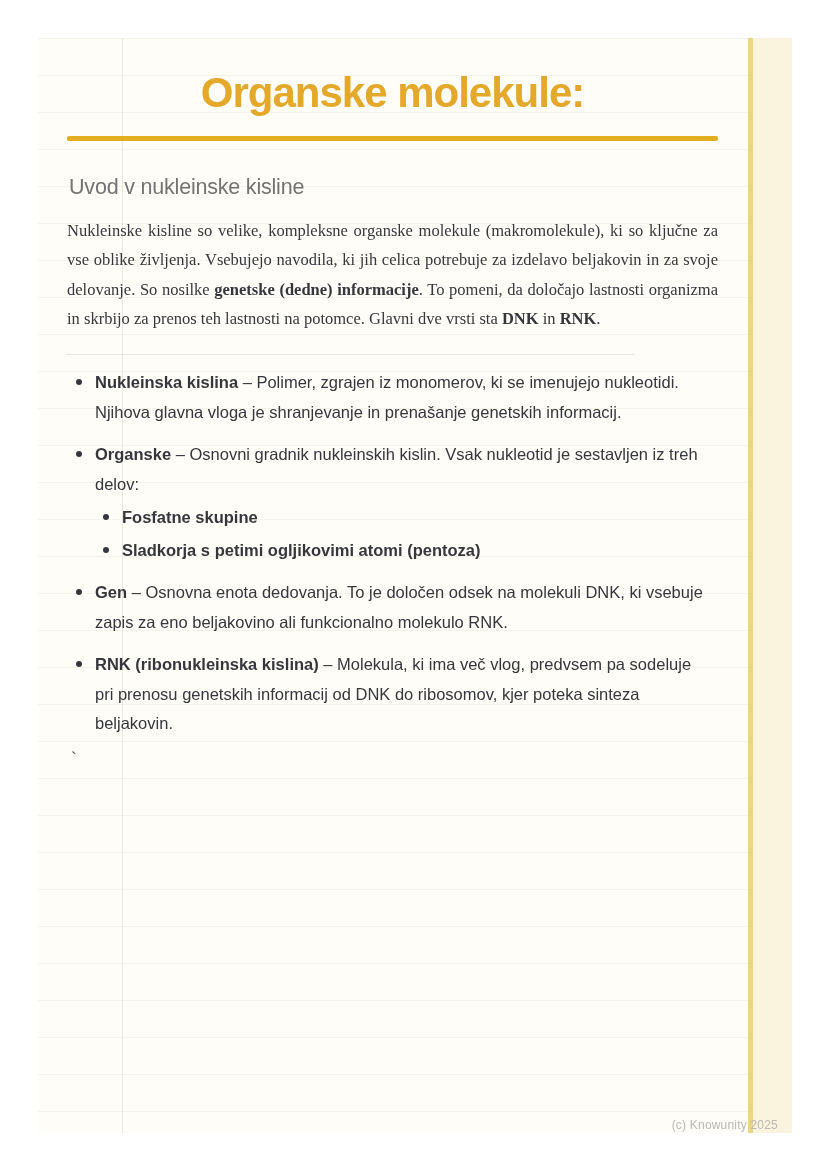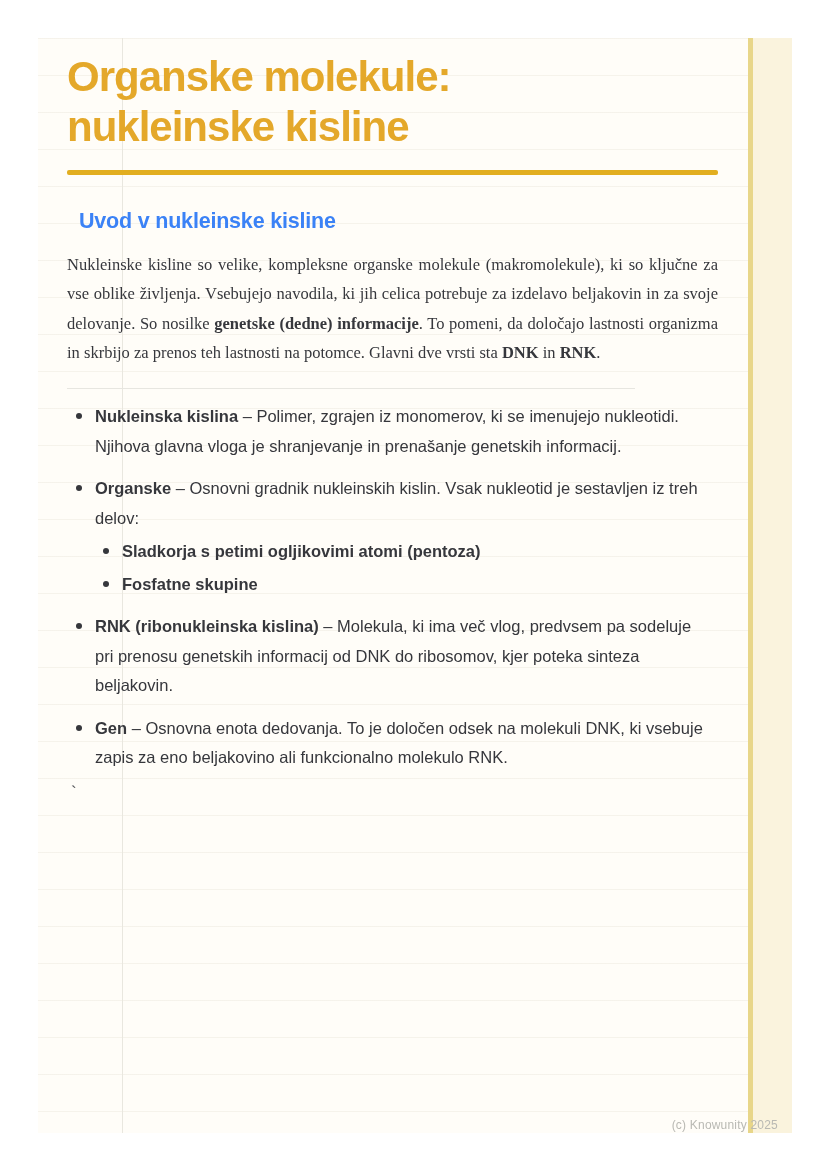--- a/index.html
+++ b/index.html
@@ -31,31 +31,31 @@
     background:#e8d689;
   }
   .cream-col{
     position:absolute;top:0;bottom:0;right:0;width:39px;
     background:#faf3dd;
   }
   .content{
     position:absolute;left:29px;top:0;width:651px;
   }
   h1{
-    margin:14px 0 0 0;
+    margin:30px 0 0 0;
     font-size:42px;line-height:50px;font-weight:800;
-    letter-spacing:-1px;color:#e4a82a;
+    letter-spacing:-1px;color:#e4a82a;text-align:center;
   }
   .rule{
     margin-top:18px;height:5px;width:651px;
     background:#e2ae20;border-radius:2px;
   }
   h2{
-    font-size:21.5px;line-height:25px;font-weight:700;
-    letter-spacing:-0.2px;color:#3b82f6;margin:12px;
+    font-size:21.5px;line-height:25px;font-weight:400;
+    letter-spacing:-0.2px;color:#737373;margin:2px;
   }
   .h2-intro{margin-top:34px;}
   .h2-terms{margin-top:25px;}
   .para{
     margin:16px 0 0 0;
     font-size:16.5px;line-height:29.3px;color:#36373c;
     text-align:justify;
     font-family:Liberation Serif, serif;
   }
   .b{font-weight:700;}
@@ -97,51 +97,51 @@
 </head>
 <body>
 
 <div class="paper">
   <div class="ruling"></div>
   <div class="margin-line"></div>
   <div class="stripe"></div>
   <div class="cream-col"></div>
 
   <div class="content">
-    <h1><span>Organske molekule:</span><br><span>nukleinske kisline</span></h1>
+    <h1><span>Organske molekule:</span><br></h1>
 
     <div class="rule"></div>
 
     <h2 class="h2-intro">Uvod v nukleinske kisline</h2>
 
     <p class="para"><span>Nukleinske kisline so velike, kompleksne organske molekule (makromolekule), ki so ključne za vse oblike življenja. Vsebujejo navodila, ki jih celica potrebuje za izdelavo beljakovin in za svoje delovanje. So nosilke </span><span class="b">genetske (dedne) informacije</span><span>. To pomeni, da določajo lastnosti organizma in skrbijo za prenos teh lastnosti na potomce. Glavni dve vrsti sta </span><span class="b">DNK</span><span> in </span><span class="b">RNK</span><span>.</span></p>
 
     <hr class="divider">
 
 
     <ul class="terms">
         <li>
           <div class="li-text"><span class="b">Nukleinska kislina</span><span> – Polimer, zgrajen iz monomerov, ki se imenujejo nukleotidi. Njihova glavna vloga je shranjevanje in prenašanje genetskih informacij.</span></div>
         </li>
         <li>
           <div class="li-text"><span class="b">Organske</span><span> – Osnovni gradnik nukleinskih kislin. Vsak nukleotid je sestavljen iz treh delov:</span></div>
           <ul class="sub">
             <li>
-              <div class="li-text"><span class="b">Sladkorja s petimi ogljikovimi atomi (pentoza)</span></div>
+              <div class="li-text"><span class="b">Fosfatne skupine</span></div>
             </li>
             <li>
-              <div class="li-text"><span class="b">Fosfatne skupine</span></div>
+              <div class="li-text"><span class="b">Sladkorja s petimi ogljikovimi atomi (pentoza)</span></div>
             </li>
           </ul>
         </li>
         <li>
-          <div class="li-text"><span class="b">RNK (ribonukleinska kislina)</span><span> – Molekula, ki ima več vlog, predvsem pa sodeluje pri prenosu genetskih informacij od DNK do ribosomov, kjer poteka sinteza beljakovin.</span></div>
+          <div class="li-text"><span class="b">Gen</span><span> – Osnovna enota dedovanja. To je določen odsek na molekuli DNK, ki vsebuje zapis za eno beljakovino ali funkcionalno molekulo RNK.</span></div>
         </li>
         <li>
-          <div class="li-text"><span class="b">Gen</span><span> – Osnovna enota dedovanja. To je določen odsek na molekuli DNK, ki vsebuje zapis za eno beljakovino ali funkcionalno molekulo RNK.</span></div>
+          <div class="li-text"><span class="b">RNK (ribonukleinska kislina)</span><span> – Molekula, ki ima več vlog, predvsem pa sodeluje pri prenosu genetskih informacij od DNK do ribosomov, kjer poteka sinteza beljakovin.</span></div>
         </li>
       </ul>
 
     <div class="stray">`</div>
   </div>
 
   <div class="footer">(c) Knowunity 2025</div>
 </div>
 
 </body></html>

